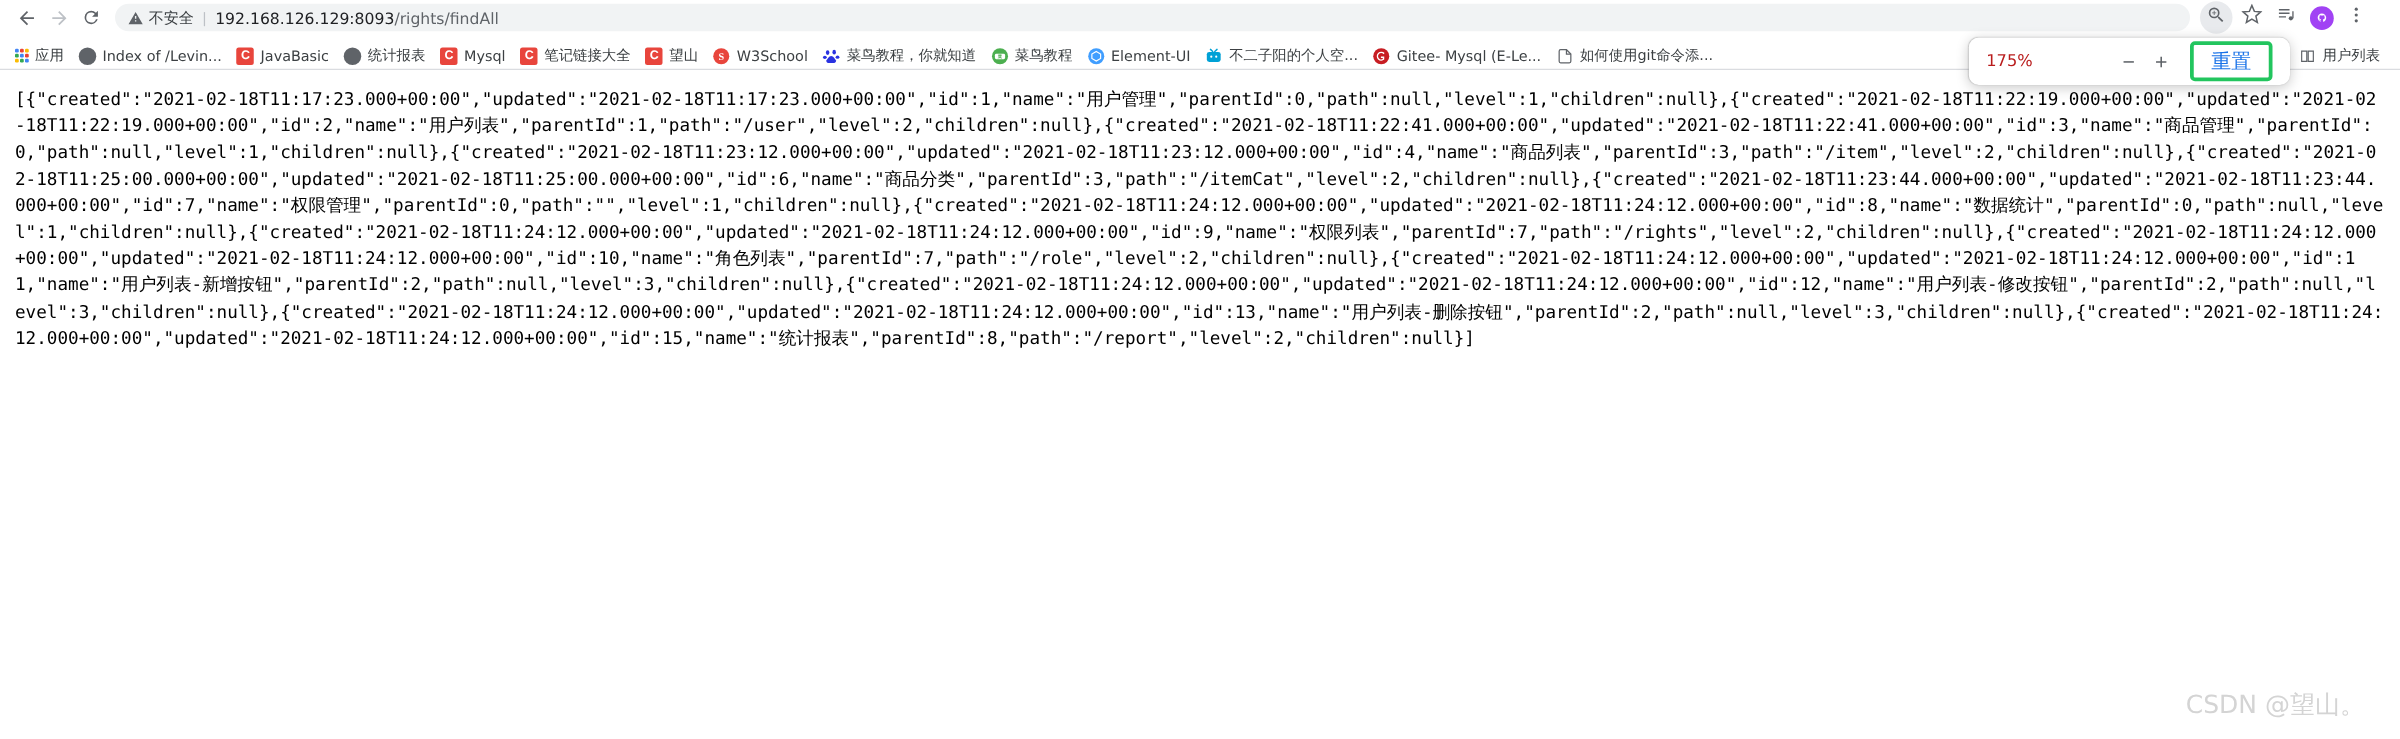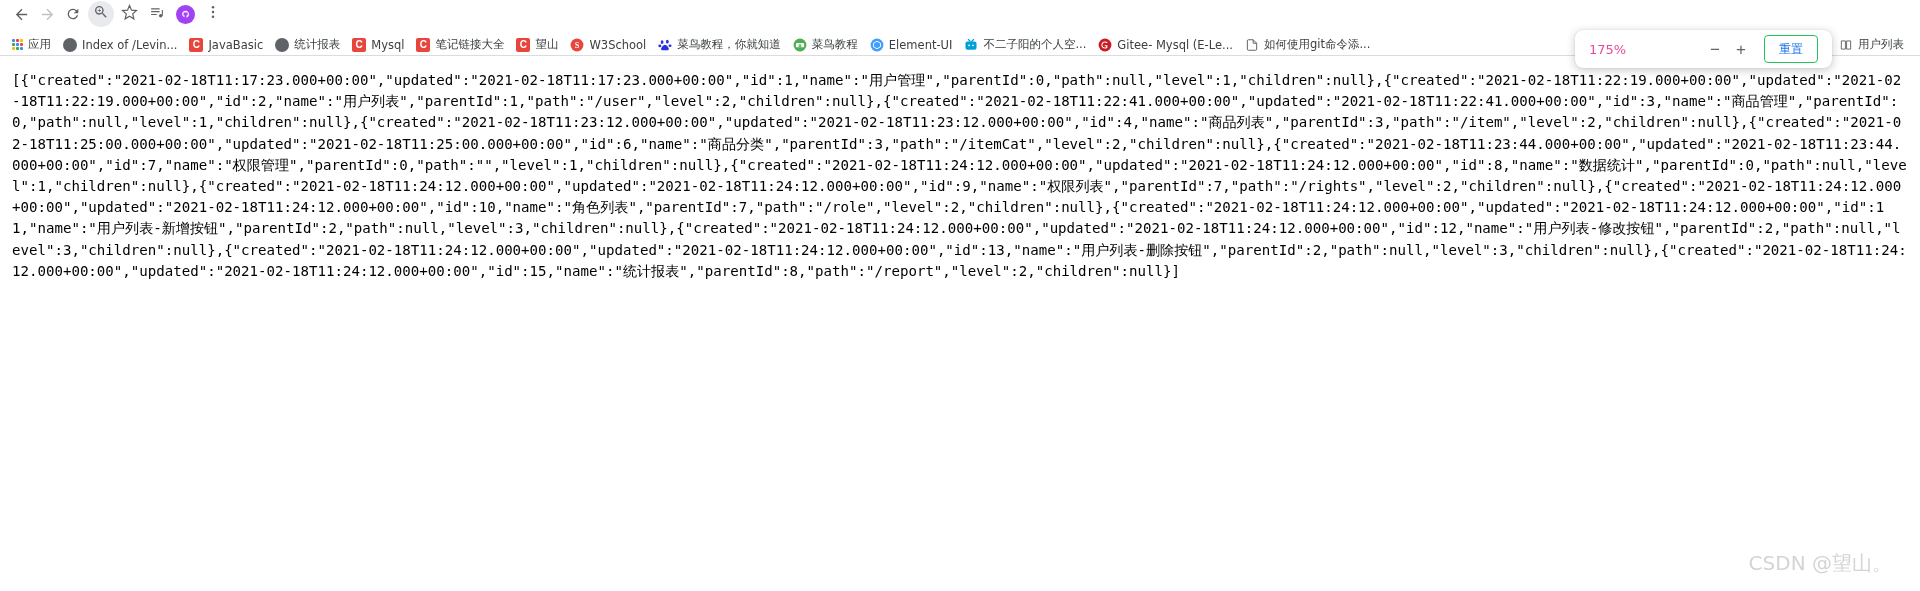--- a/index.html
+++ b/index.html
@@ -186,45 +186,45 @@
     border-radius: 8px;
     box-shadow: 0 2px 10px rgba(0,0,0,0.22), 0 0 1px rgba(0,0,0,0.2);
     display: flex;
     align-items: center;
     padding: 0 14px;
     box-sizing: border-box;
     z-index: 20;
   }
   .zoom-level {
     font-size: 13px;
-    color: #ec4899;
+    color: #b91c1c;
     font-family: "DejaVu Sans", sans-serif;
   }
   .zoom-minus, .zoom-plus {
     width: 26px;
     height: 26px;
     display: flex;
     align-items: center;
     justify-content: center;
     border-radius: 50%;
     color: #5f6368;
     font-size: 17px;
     line-height: 1;
   }
   .zoom-minus { margin-left: auto; }
   .zoom-reset {
     margin-left: 10px;
     height: 26px;
     padding: 0 14px;
-    border: 1px solid #22c55e;
+    border: 3px solid #22c55e;
     border-radius: 4px;
     display: flex;
     align-items: center;
     justify-content: center;
-    font-size: 12px;
+    font-size: 16px;
     color: #1a73e8;
     background: #fff;
     font-family: Liberation Serif, serif;
   }
 
   
   .page {
     position: absolute;
     top: 56px;
     left: 0;
@@ -277,20 +277,30 @@
   </div>
 
   <div class="nav-btn">
     <span>
       <svg width="16" height="16" viewBox="0 0 24 24">
           <path d="M17.65 6.35A7.96 7.96 0 0 0 12 4a8 8 0 1 0 7.73 10h-2.08A6 6 0 1 1 12 6c1.66 0 3.14.69 4.22 1.78L13 11h7V4z" fill="#5f6368"></path>
         </svg>
     </span>
   </div>
 
+  <div class="omnibox">
+    <span class="omnibox-warn-icon">
+      <svg width="13" height="13" viewBox="0 0 24 24">
+          <path d="M12 3 1.5 21h21L12 3zm1 14h-2v-2h2v2zm0-4h-2V9h2v4z" fill="#5f6368"></path>
+        </svg>
+    </span>
+    <span class="omnibox-warn-text">不安全</span>
+    <span class="omnibox-sep">|</span>
+    <span class="omnibox-url"><span>192.168.126.129:8093</span><span class="dim">/rights/findAll</span></span>
+  </div>
 
   <div class="toolbar-right">
     <div class="tb-icon zoom-active">
       <span>
         <svg width="16" height="16" viewBox="0 0 24 24">
             <path d="M15.5 14h-.8l-.3-.3A6.47 6.47 0 0 0 16 9.5 6.5 6.5 0 1 0 9.5 16c1.6 0 3.1-.6 4.2-1.6l.3.3v.8l5 5 1.5-1.5-5-5zm-6 0A4.5 4.5 0 1 1 14 9.5 4.5 4.5 0 0 1 9.5 14z" fill="#5f6368"></path>
             <path d="M10 7H9v2H7v1h2v2h1v-2h2V9h-2z" fill="#5f6368"></path>
           </svg>
       </span>
     </div>

